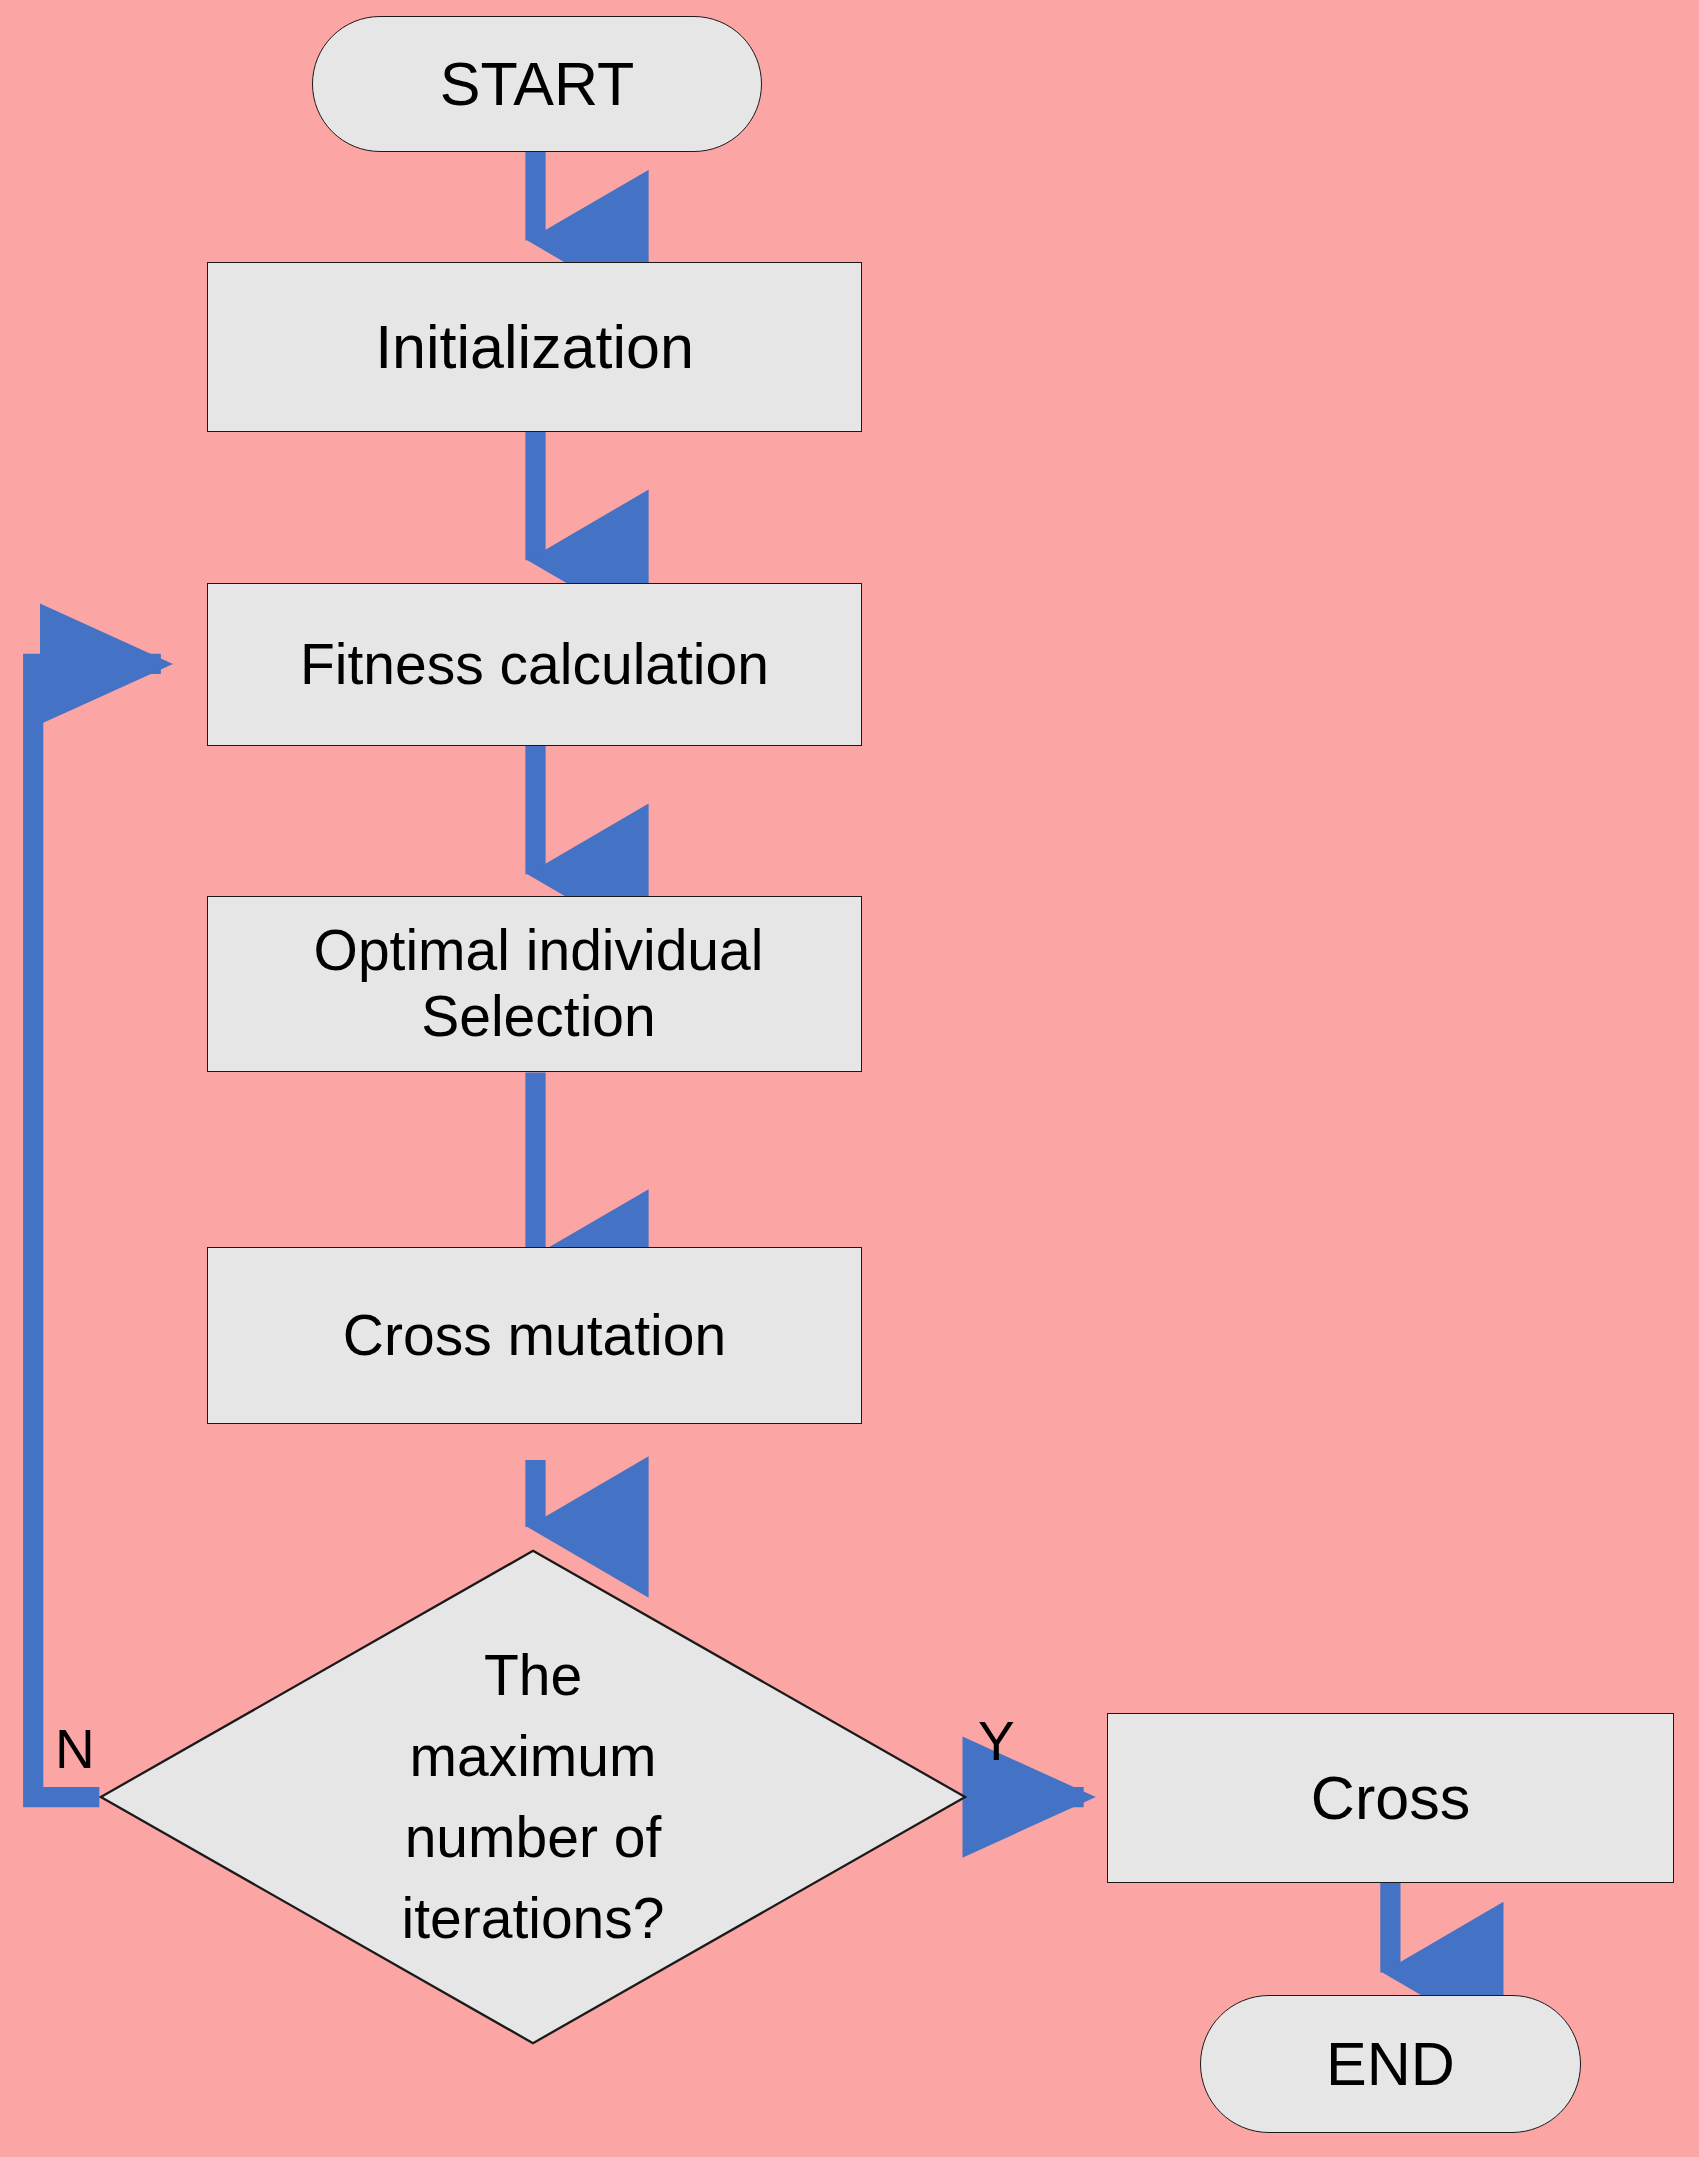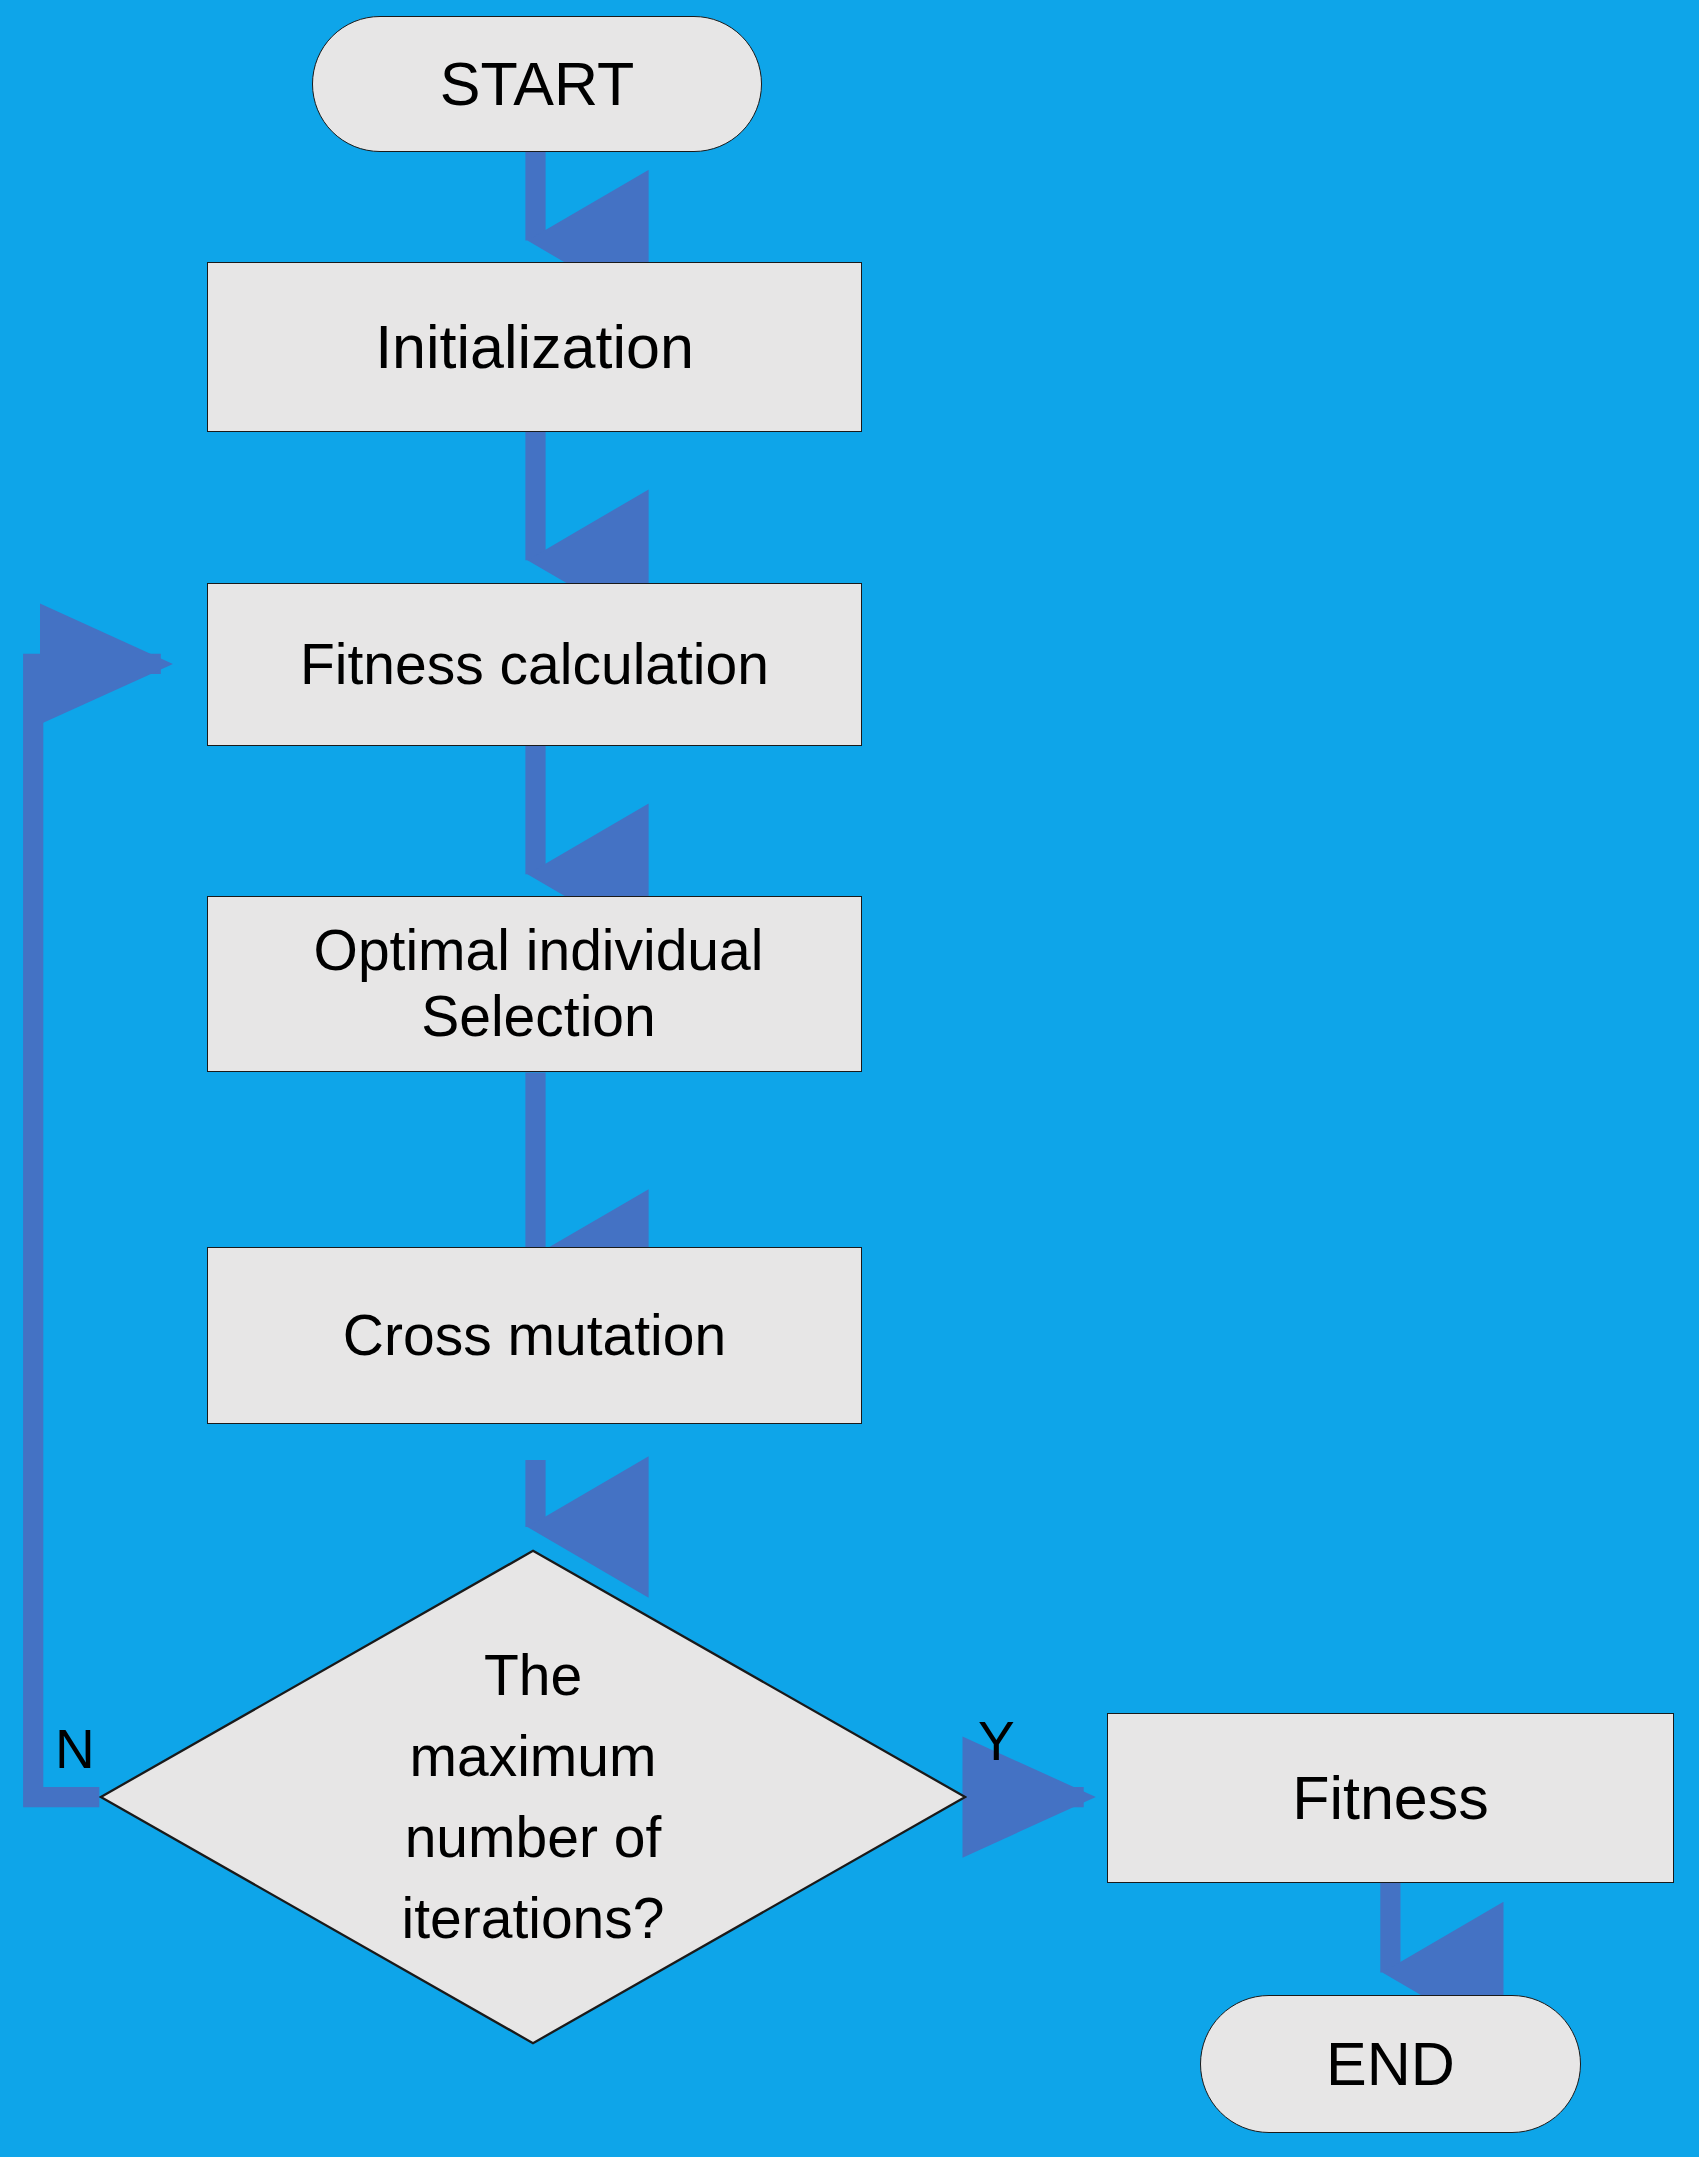--- a/index.html
+++ b/index.html
@@ -8,21 +8,21 @@
     padding: 0;
     background: #ffffff;
   }
   body {
     font-family: "Liberation Sans", "DejaVu Sans", sans-serif;
   }
   #flow-root {
     position: relative;
     width: 1700px;
     height: 2157px;
-    background: #0ea5e9;
+    background: #fca5a5;
     overflow: hidden;
   }
   #flow-svg {
     position: absolute;
     left: 0;
     top: 0;
     width: 1700px;
     height: 2157px;
   }
   .node {
@@ -162,21 +162,21 @@
     <svg class="decision-shape" viewBox="0 0 945 540" preserveAspectRatio="none">
       <polygon points="472.5,2 943,270 472.5,538 2,270" fill="#E7E6E6" stroke="#1A1A1A" stroke-width="2.5"></polygon>
     </svg>
     <span class="decision-label t-dec">The
 maximum
 number of
 iterations?</span>
   </div>
 
   <div class="node process" style="left:1107px; top:1713px; width:567px; height:170px;">
-    <span class="node-label t-output">Fitness</span>
+    <span class="node-label t-output">Cross</span>
   </div>
 
   <div class="node terminator" style="left:1200px; top:1995px; width:381px; height:138px;">
     <span class="node-label t-end">END</span>
   </div>
 
   <span class="edge-label t-edge" style="left:55px; top:1722px;">N</span>
 
   <span class="edge-label t-edge" style="left:978px; top:1714px;">Y</span>
 

